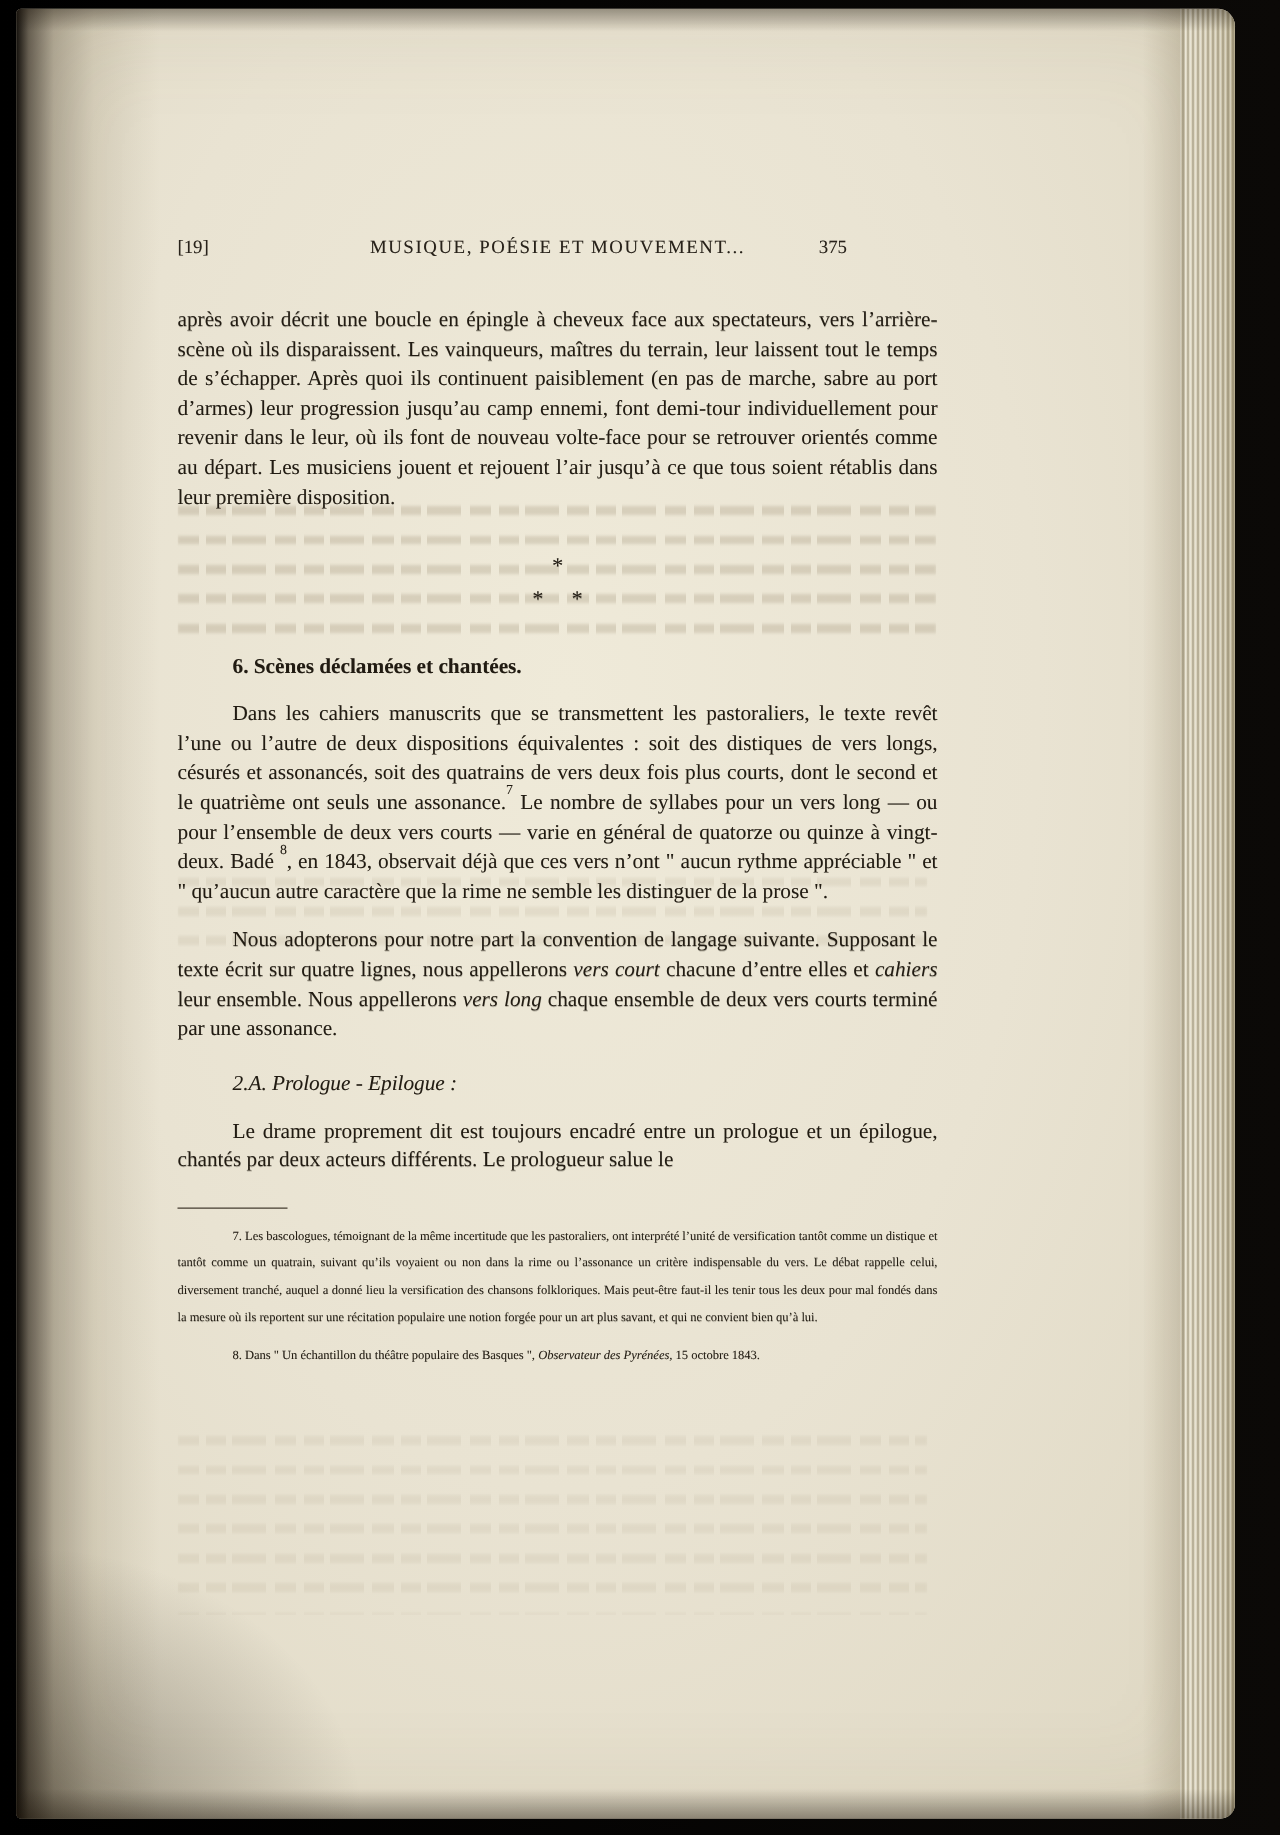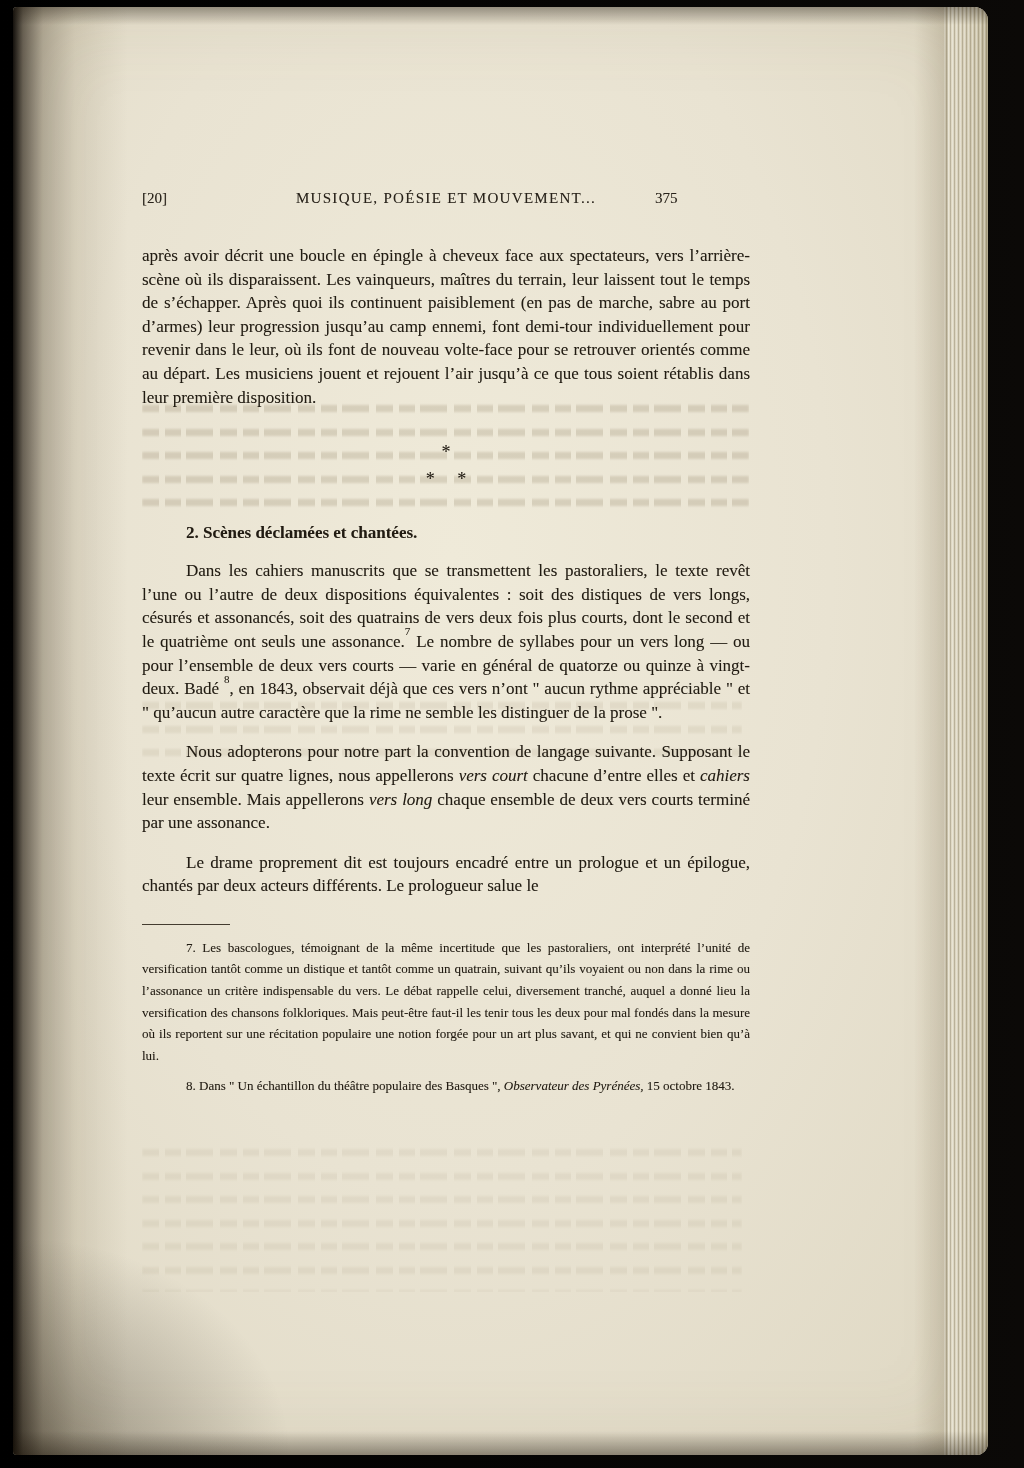--- a/index.html
+++ b/index.html
@@ -64,21 +64,21 @@
           margin-top:30px; color:#221c14; }
   .stars .row2 { word-spacing:18px; }
 
   h2.heading { font-size:17px; font-weight:bold; margin:30px 0 8px 44px; }
   .subheading { font-style:italic; font-size:17px; margin:22px 0 6px 44px; }
 
   sup { font-size:11px; line-height:0; position:relative; top:-0.45em; }
   i { font-style:italic; }
 
   .fnrule { width:88px; border-top:1px solid #443c30; margin-top:26px; }
-  p.footnote { font-size:13px; line-height:21.6px; text-align:justify;
+  p.footnote { font-size:10px; line-height:21.6px; text-align:justify;
           text-indent:44px; margin-top:12px; }
   p.footnote.fn8 { margin-top:9px; }
 </style>
 </head>
 <body>
 
 <div class="photo">
   <div class="page">
 
     <div class="fore-edge"></div>
@@ -88,39 +88,40 @@
     <div class="bottom-shade"></div>
     <div class="corner-shade"></div>
 
     <div class="ghost g1"></div>
     <div class="ghost g2"></div>
     <div class="ghost g3"></div>
 
     <div class="text-area">
 
       <div class="header">
-        <span class="bracket">[20]</span>
+        <span class="bracket">[19]</span>
         <span class="running-title">MUSIQUE, POÉSIE ET MOUVEMENT...</span>
         <span class="pageno">375</span>
       </div>
 
       <p class="body">après avoir décrit une boucle en épingle à cheveux face aux spectateurs, vers l’arrière-scène où ils disparaissent. Les vainqueurs, maîtres du terrain, leur laissent tout le temps de s’échapper. Après quoi ils continuent paisiblement (en pas de marche, sabre au port d’armes) leur progression jusqu’au camp ennemi, font demi-tour individuellement pour revenir dans le leur, où ils font de nouveau volte-face pour se retrouver orientés comme au départ. Les musiciens jouent et rejouent l’air jusqu’à ce que tous soient rétablis dans leur première disposition.</p>
 
       <div class="stars">
         <div class="row1">*</div>
         <div class="row2">* *</div>
       </div>
 
-      <h2 class="heading">2. Scènes déclamées et chantées.</h2>
+      <h2 class="heading">6. Scènes déclamées et chantées.</h2>
 
       <p class="body indent"><span>Dans les cahiers manuscrits que se transmettent les pastoraliers, le texte revêt l’une ou l’autre de deux dispositions équivalentes : soit des distiques de vers longs, césurés et assonancés, soit des quatrains de vers deux fois plus courts, dont le second et le quatrième ont seuls une assonance.</span><sup>7</sup><span> Le nombre de syllabes pour un vers long — ou pour l’ensemble de deux vers courts — varie en général de quatorze ou quinze à vingt-deux. Badé </span><sup>8</sup><span>, en 1843, observait déjà que ces vers n’ont " aucun rythme appréciable " et " qu’aucun autre caractère que la rime ne semble les distinguer de la prose ".</span></p>
 
-      <p class="body indent"><span>Nous adopterons pour notre part la convention de langage suivante. Supposant le texte écrit sur quatre lignes, nous appellerons </span><i>vers court</i><span> chacune d’entre elles et </span><i>cahiers</i><span> leur ensemble. Mais appellerons </span><i>vers long</i><span> chaque ensemble de deux vers courts terminé par une assonance.</span></p>
+      <p class="body indent"><span>Nous adopterons pour notre part la convention de langage suivante. Supposant le texte écrit sur quatre lignes, nous appellerons </span><i>vers court</i><span> chacune d’entre elles et </span><i>cahiers</i><span> leur ensemble. Nous appellerons </span><i>vers long</i><span> chaque ensemble de deux vers courts terminé par une assonance.</span></p>
 
 
+      <div class="subheading">2.A. Prologue - Epilogue :</div>
 
       <p class="body indent">Le drame proprement dit est toujours encadré entre un prologue et un épilogue, chantés par deux acteurs différents. Le prologueur salue le</p>
 
       <div class="fnrule"></div>
 
       <p class="footnote">7. Les bascologues, témoignant de la même incertitude que les pastoraliers, ont interprété l’unité de versification tantôt comme un distique et tantôt comme un quatrain, suivant qu’ils voyaient ou non dans la rime ou l’assonance un critère indispensable du vers. Le débat rappelle celui, diversement tranché, auquel a donné lieu la versification des chansons folkloriques. Mais peut-être faut-il les tenir tous les deux pour mal fondés dans la mesure où ils reportent sur une récitation populaire une notion forgée pour un art plus savant, et qui ne convient bien qu’à lui.</p>
 
       <p class="footnote fn8"><span>8. Dans " Un échantillon du théâtre populaire des Basques ", </span><i>Observateur des Pyrénées,</i><span> 15 octobre 1843.</span></p>
 
     </div>

